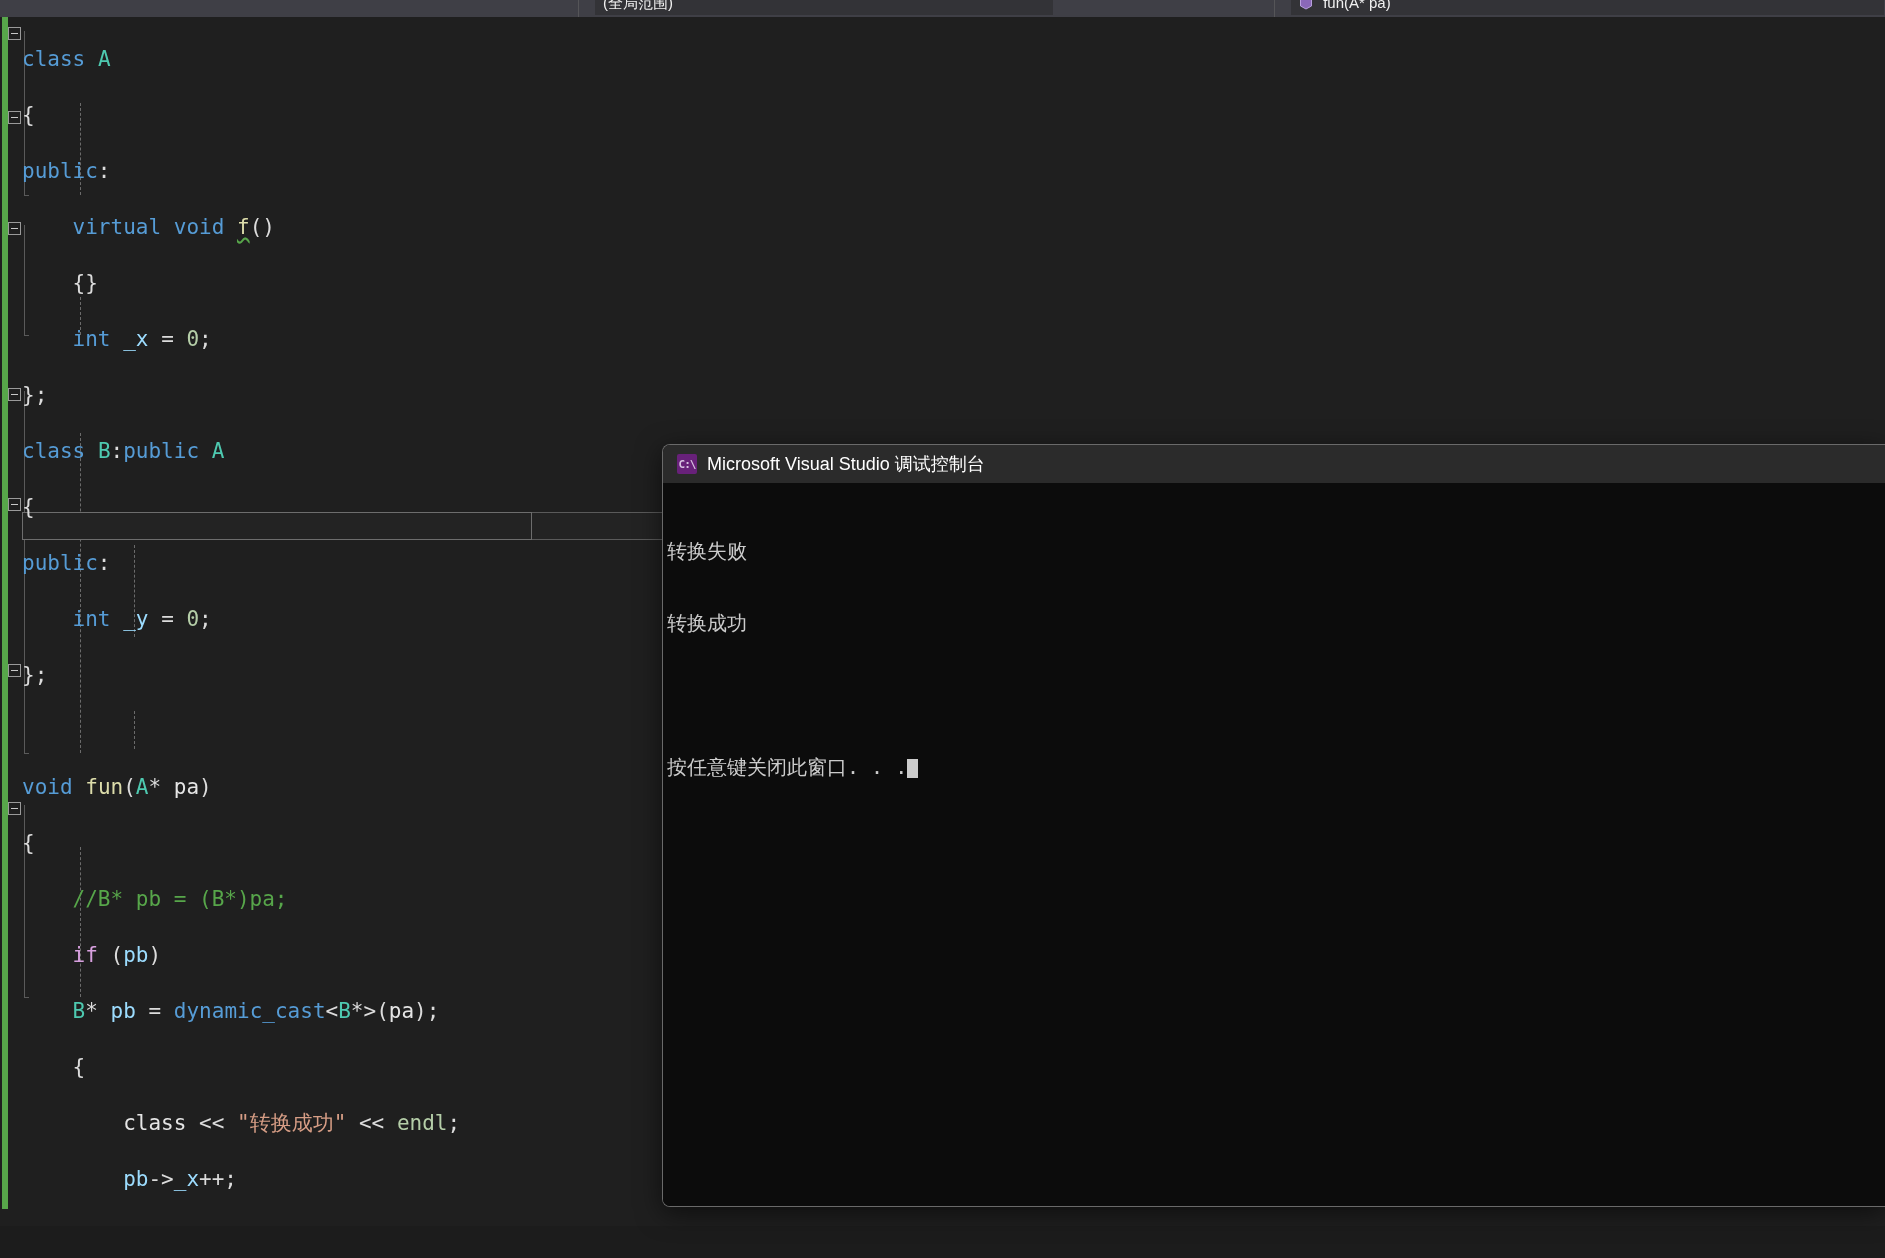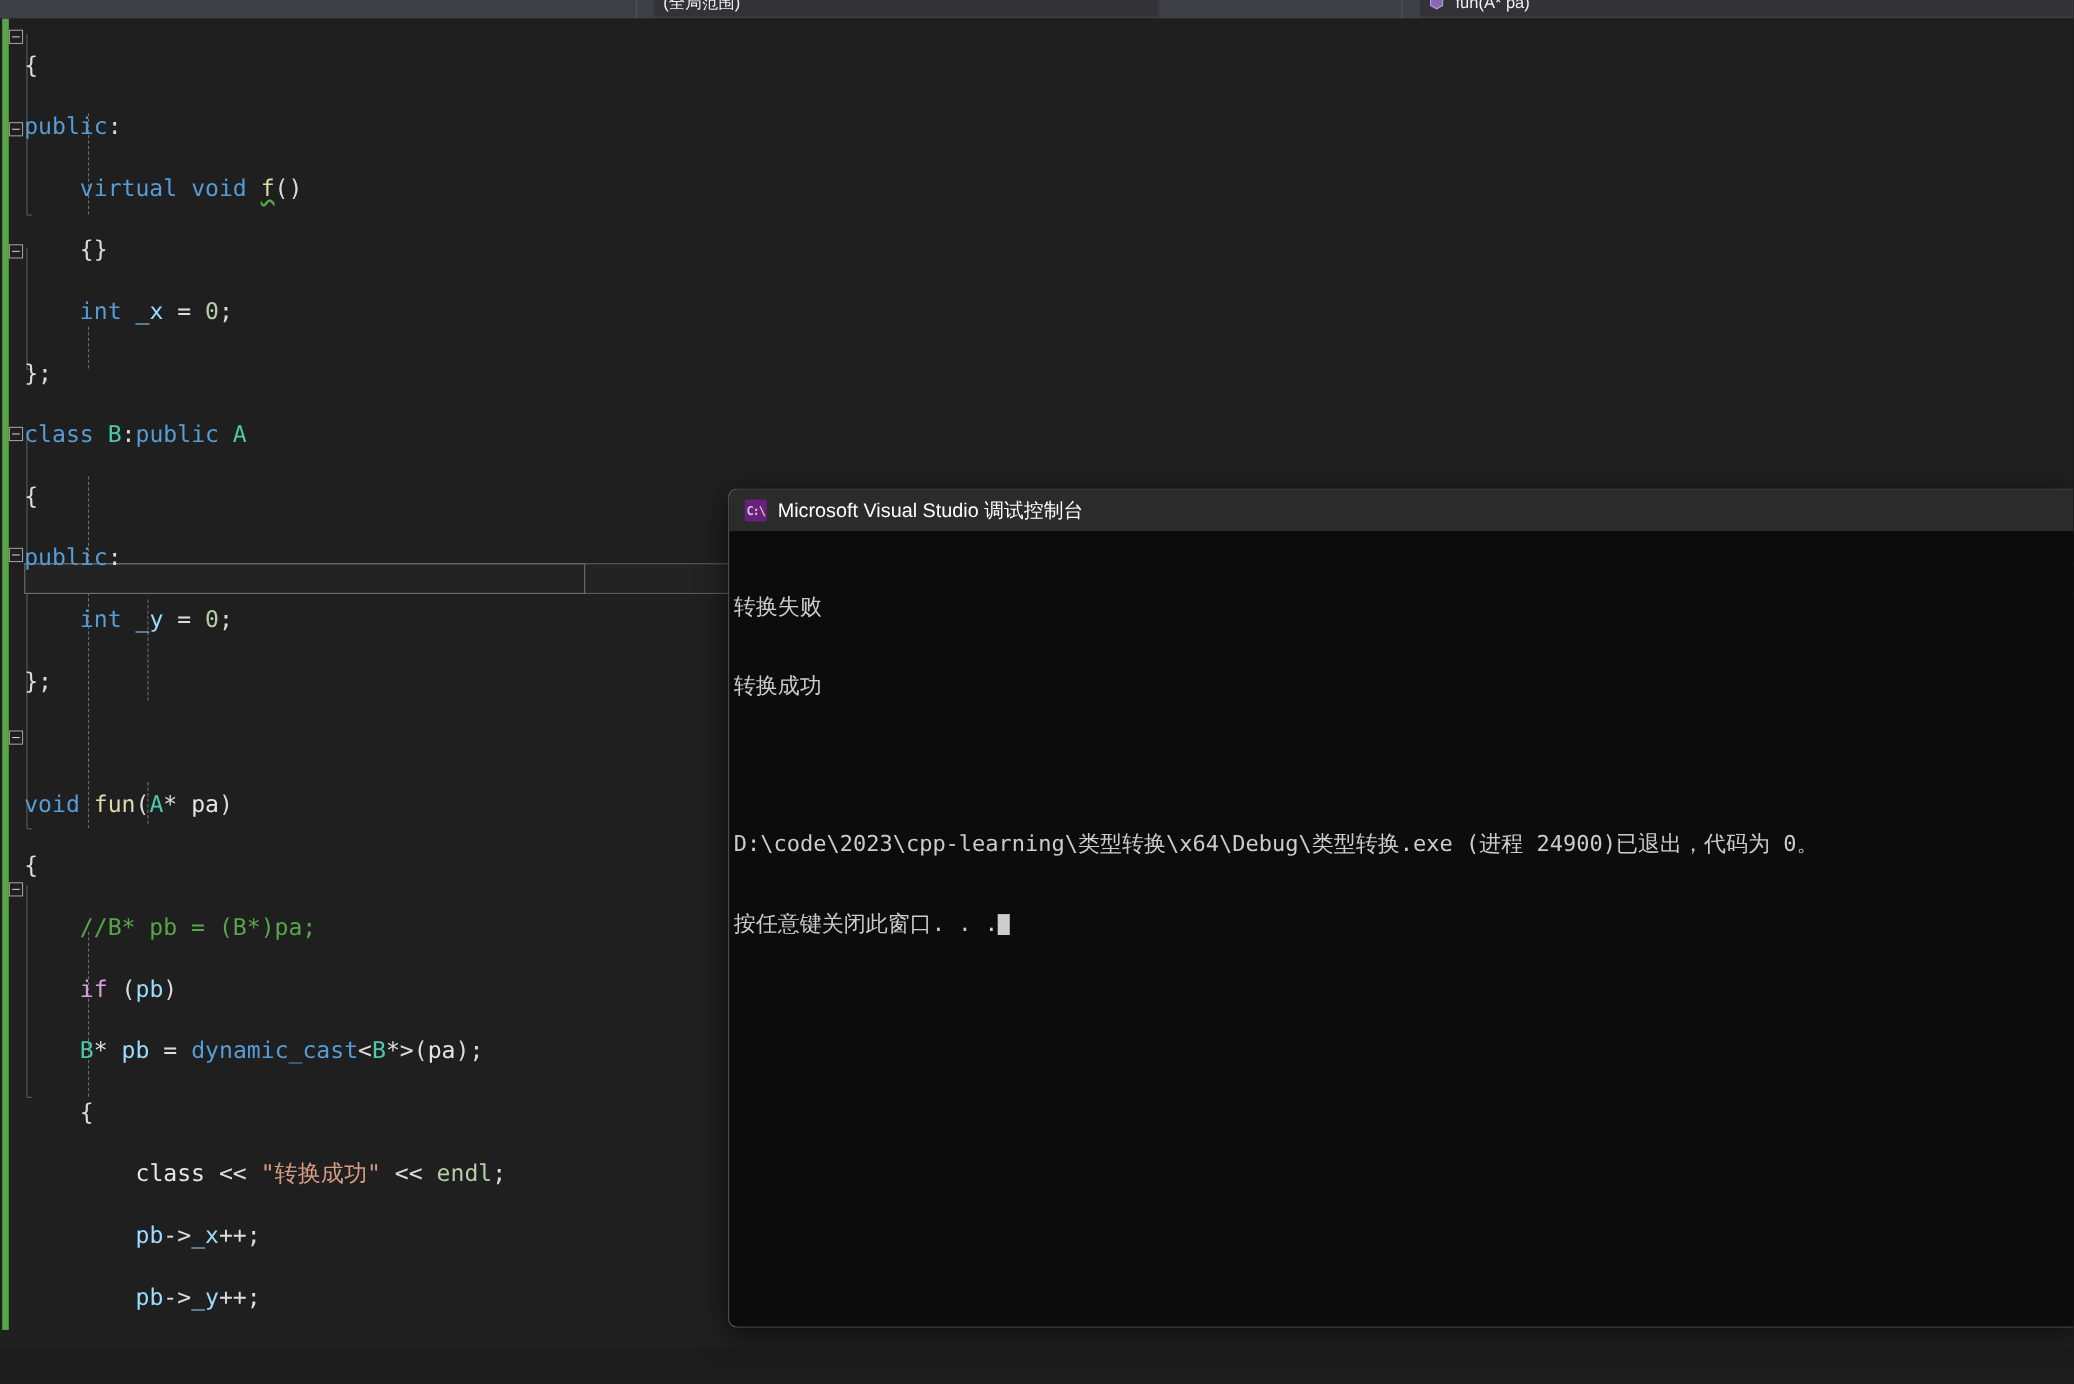--- a/index.html
+++ b/index.html
@@ -286,20 +286,21 @@
     <div class="fold-box" style="left:8px; top:205px;"></div>
     <div class="fold-box" style="left:8px; top:371px;"></div>
     <div class="fold-box" style="left:8px; top:481px;"></div>
     <div class="fold-box" style="left:8px; top:647px;"></div>
     <div class="fold-box" style="left:8px; top:785px;"></div>
 
     <div id="current-line" style="top:495px;"></div>
     <div id="current-line-rightcap" style="top:495px;"></div>
 
     <div id="code-text">
+<span class="ln"><span class="kw">class</span> <span class="typ">A</span></span>
 <span class="ln"><span class="pun">{</span></span>
 <span class="ln"><span class="kw">public</span><span class="pun">:</span></span>
 <span class="ln">    <span class="kw">virtual</span> <span class="kw">void</span> <span class="fn squiggle">f</span><span class="pun">()</span></span>
 <span class="ln">    <span class="pun">{}</span></span>
 <span class="ln">    <span class="kw">int</span> <span class="var">_x</span> <span class="pun">=</span> <span class="num">0</span><span class="pun">;</span></span>
 <span class="ln"><span class="pun">};</span></span>
 <span class="ln"><span class="kw">class</span> <span class="typ">B</span><span class="pun">:</span><span class="kw">public</span> <span class="typ">A</span></span>
 <span class="ln"><span class="pun">{</span></span>
 <span class="ln"><span class="kw">public</span><span class="pun">:</span></span>
 <span class="ln">    <span class="kw">int</span> <span class="var">_y</span> <span class="pun">=</span> <span class="num">0</span><span class="pun">;</span></span>
@@ -341,18 +342,17 @@
       <span>C:\</span>
     </div>
     <div id="console-title">Microsoft Visual Studio 调试控制台</div>
   </div>
 
   <div id="console-body">
     <div id="console-lines">
       <span class="cline">转换失败</span>
       <span class="cline">转换成功</span>
       <span class="cline">&nbsp;</span>
-      <span class="cline">D:\code\2023\cpp-learning\类型转换\x64\Debug\类型转换.exe (进程 24900)已退出，代码为 0。</span>
       <span class="cline"><span>按任意键关闭此窗口. . .</span><span id="console-cursor"></span></span>
     </div>
   </div>
 
 </div>
 
 </body></html>

